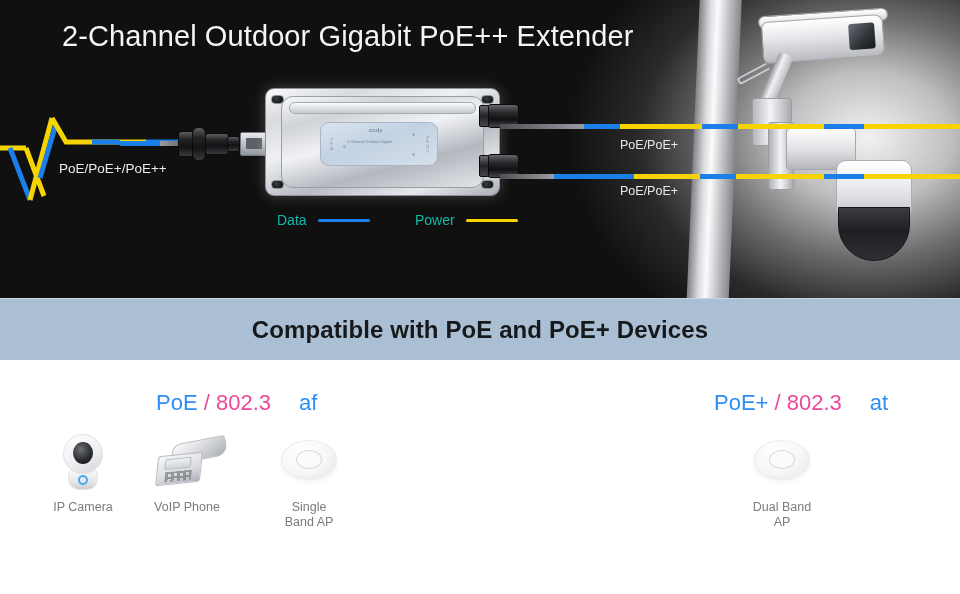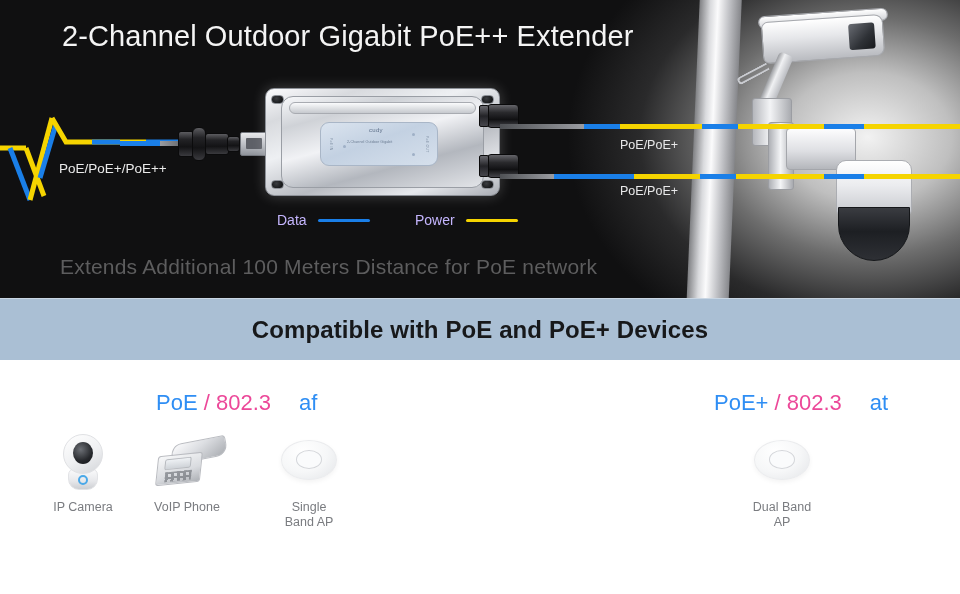--- a/index.html
+++ b/index.html
@@ -125,21 +125,21 @@
     position: absolute; font-size: 12.5px; color: #e9e9ea; white-space: nowrap;
   }
   .lbl-in {
     position: absolute; left: 59px; top: 161px;
     font-size: 13.5px; color: #eaeaea; white-space: nowrap;
   }
 
   
   .legend { position: absolute; left: 277px; top: 212px; }
   .legend-item { position: absolute; display: flex; align-items: center; gap: 11px; }
-  .legend-txt { font-size: 14px; color: #c4b5fd; }
+  .legend-txt { font-size: 14px; color: #14b8a6; }
   .legend-line { display: block; width: 52px; height: 3px; border-radius: 2px; }
 
   
   .pole {
     position: absolute; left: 700px; top: -6px; width: 42px; height: 310px;
     background: linear-gradient(90deg, #7f8083 0%, #d9dadd 26%, #fbfbfc 44%, #c3c4c8 70%, #85868a 100%);
     transform: rotate(2.5deg); transform-origin: top center;
   }
   .cam-box {
     position: absolute; left: 762px; top: 18px; width: 122px; height: 42px;
@@ -423,21 +423,20 @@
       <div class="legend-item" style="left:0;top:0;">
         <span class="legend-txt">Data</span>
         <span class="legend-line" style="background:#1a7fe8;"></span>
       </div>
       <div class="legend-item" style="left:138px;top:0;">
         <span class="legend-txt">Power</span>
         <span class="legend-line" style="background:#f5d400;"></span>
       </div>
     </div>
 
-    <div class="hero-sub">Extends Additional 100 Meters Distance for PoE network</div>
   </div>
 
   <div class="banner">
     <span class="banner-txt">Compatible with PoE and PoE+ Devices</span>
   </div>
 
   <div class="compat">
 
     <div class="grp-head" style="left:128px;top:30px;">
       <span class="b">PoE</span><span class="g"> / 802.3</span><span class="b">af</span>

